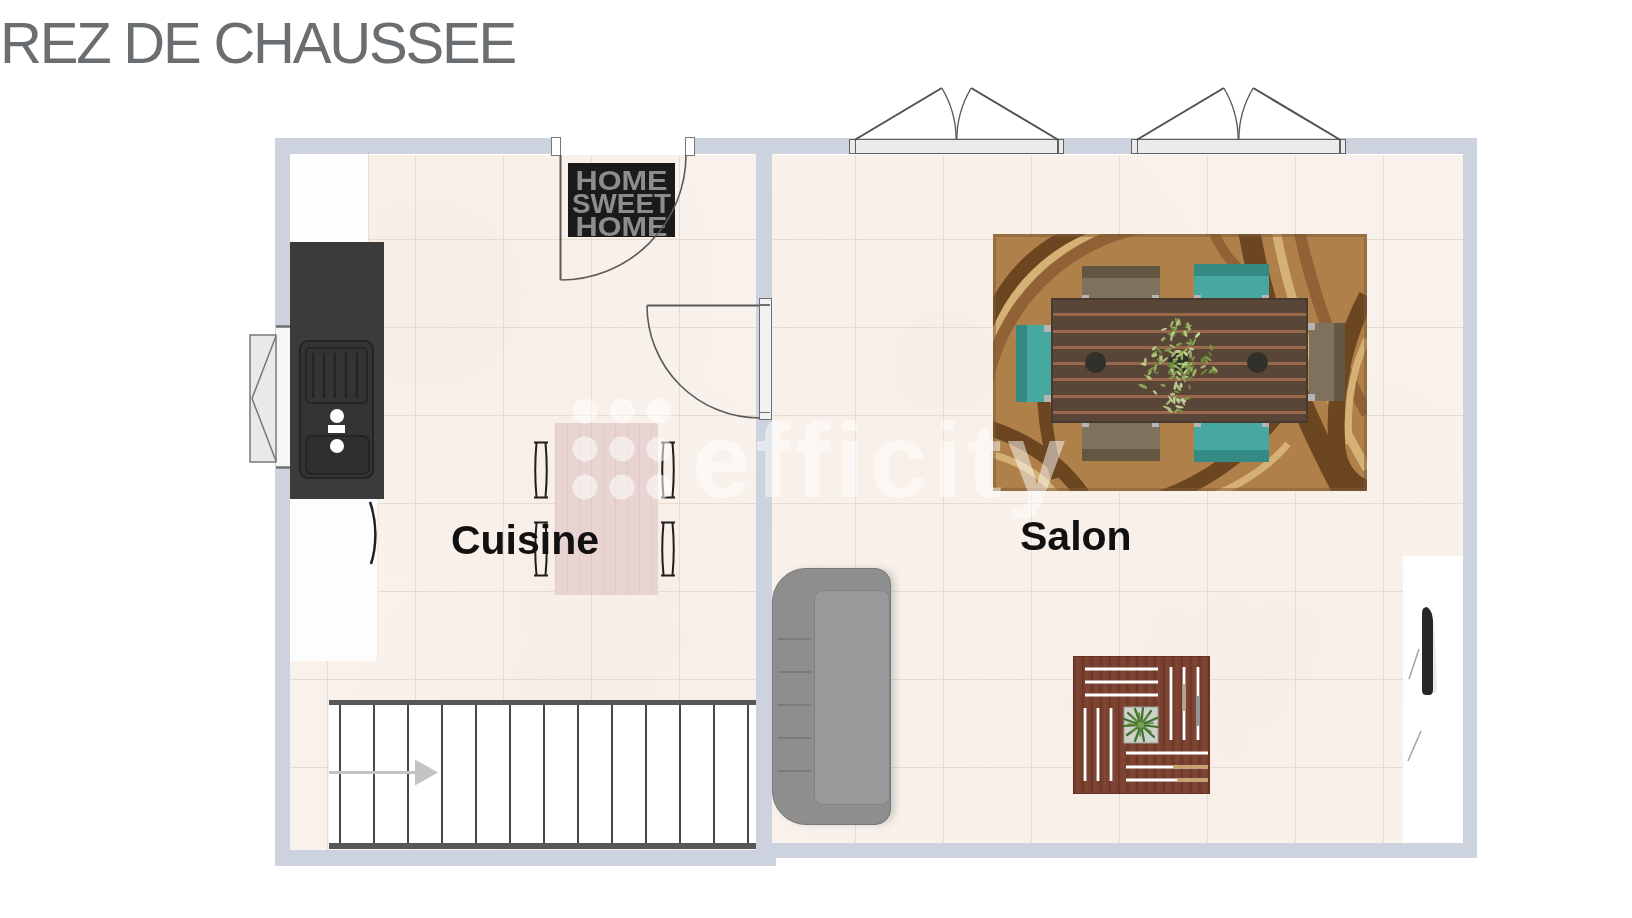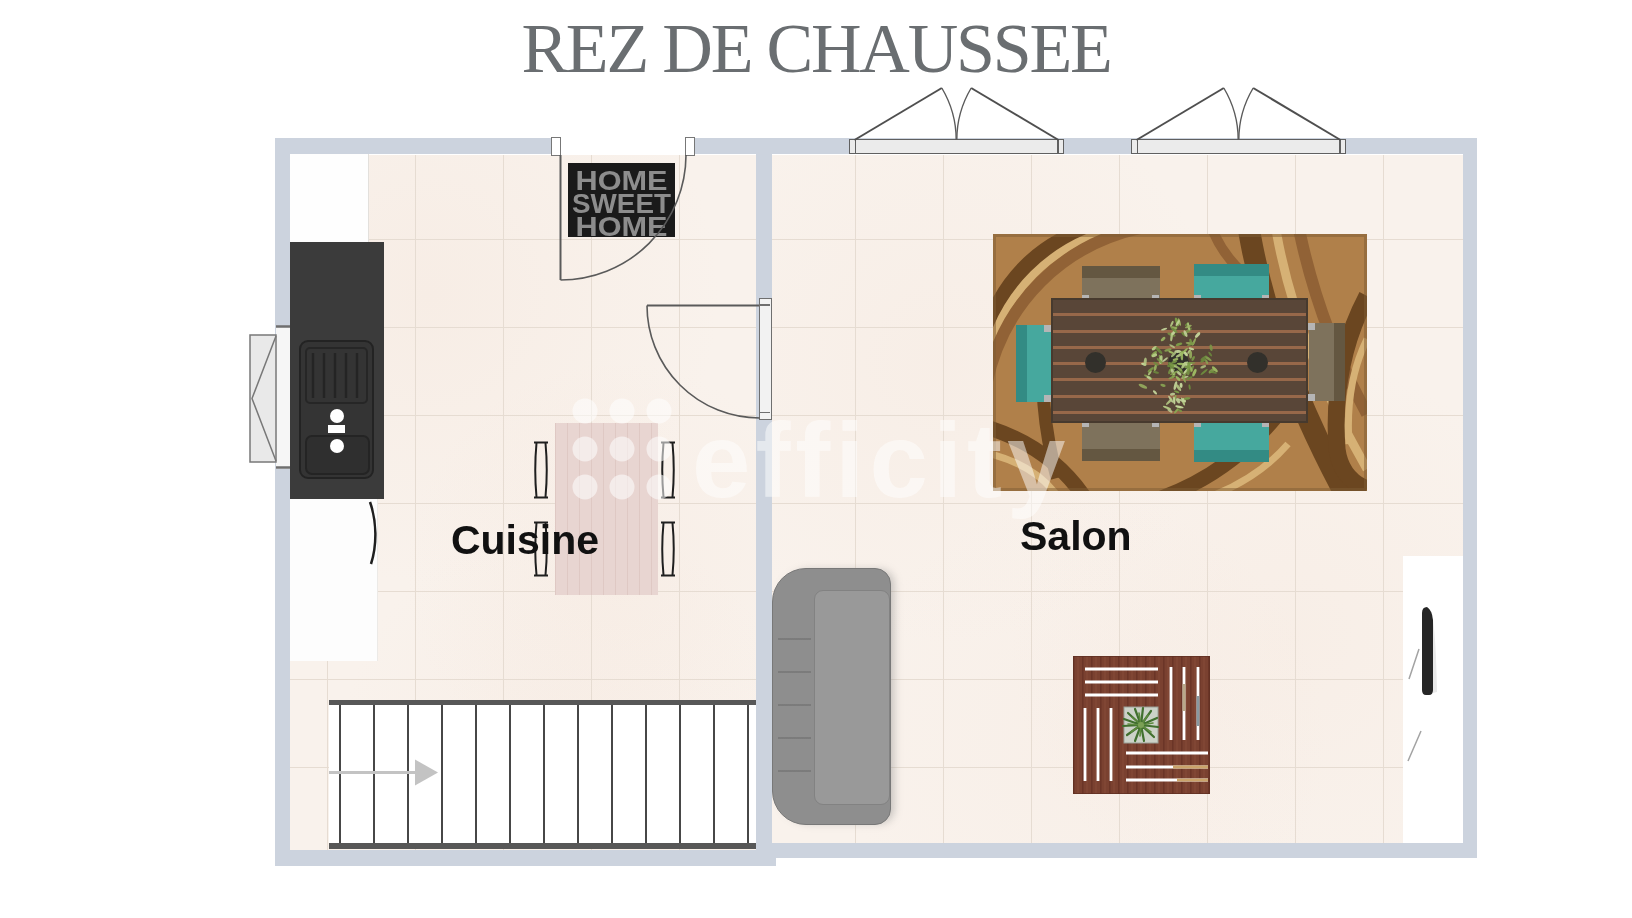--- a/index.html
+++ b/index.html
@@ -1,22 +1,22 @@
 <!DOCTYPE html>
 <html><head>
 <meta charset="utf-8">
 <style>
   html,body{margin:0;padding:0;background:#ffffff;}
   body{width:1632px;height:918px;position:relative;overflow:hidden;
        font-family:"Liberation Sans",sans-serif;}
   .abs{position:absolute;}
   .floor{background-color:#f9f2ec;}
   .wall{background-color:#ccd3de;}
-  #title{top:9px;left:0;width:1632px;text-align:center;
-         font-size:70px;color:#6a6e71;letter-spacing:-2.2px;font-weight:400;font-family:Liberation Serif, serif;}
+  #title{top:9px;left:0;width:1632px;
+         font-size:58px;color:#6a6e71;letter-spacing:-2.2px;font-weight:400;}
   .label{font-weight:bold;color:#111;font-size:41px;margin-top:25px;}
 </style>
 </head>
 <body>
   <div id="title" class="abs">REZ DE CHAUSSEE</div>
 
   <div class="abs floor" id="kfloor" style="left:290px;top:155px;width:466px;height:696px;
     background-image:
       radial-gradient(circle at 30% 20%, rgba(238,214,198,0.18), rgba(238,214,198,0) 45%),
       radial-gradient(circle at 70% 60%, rgba(240,216,200,0.15), rgba(240,216,200,0) 40%),

